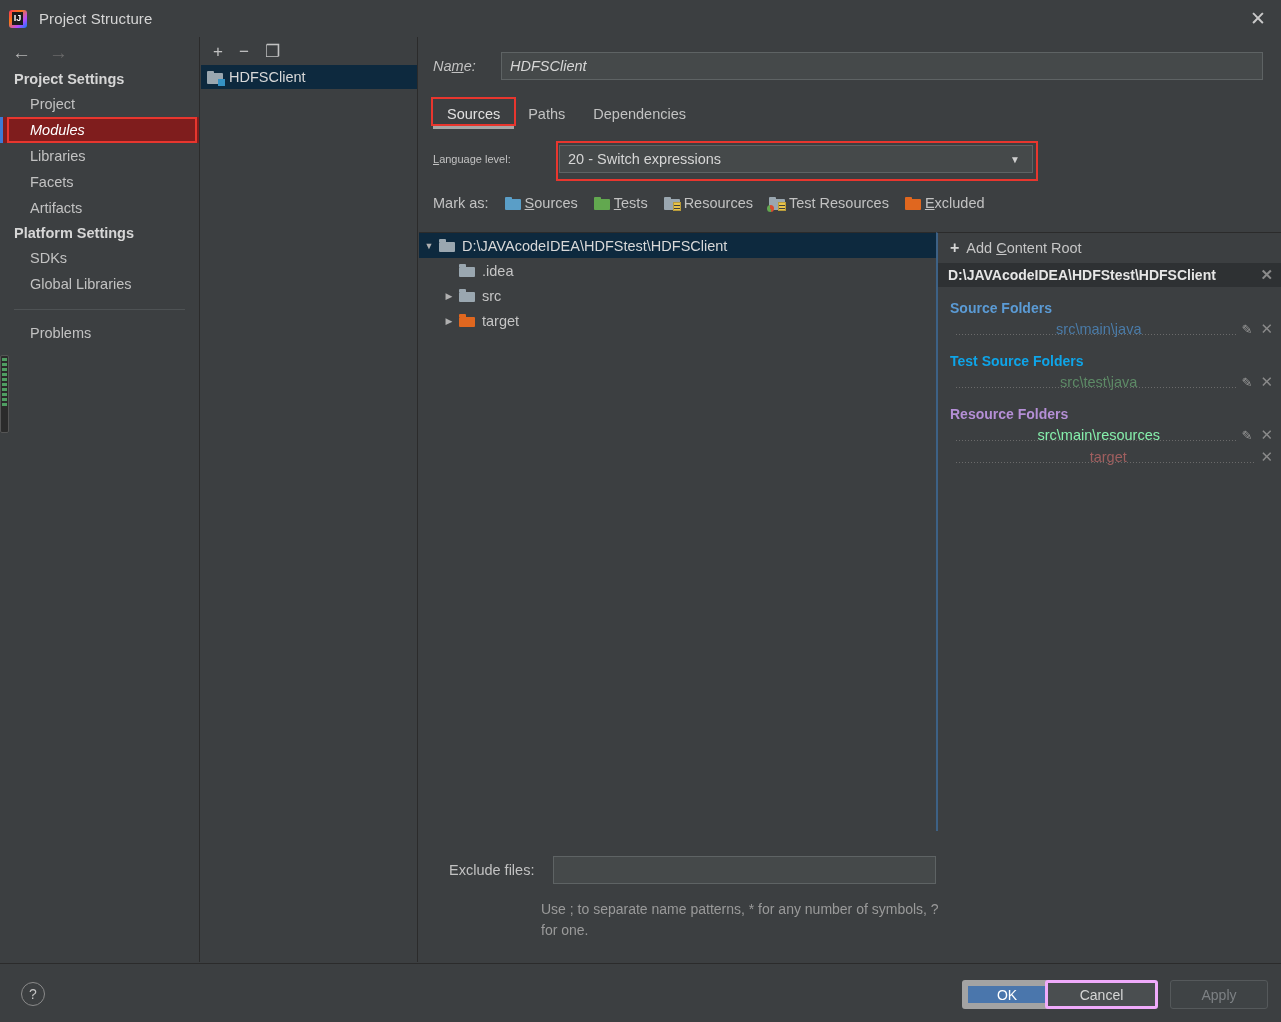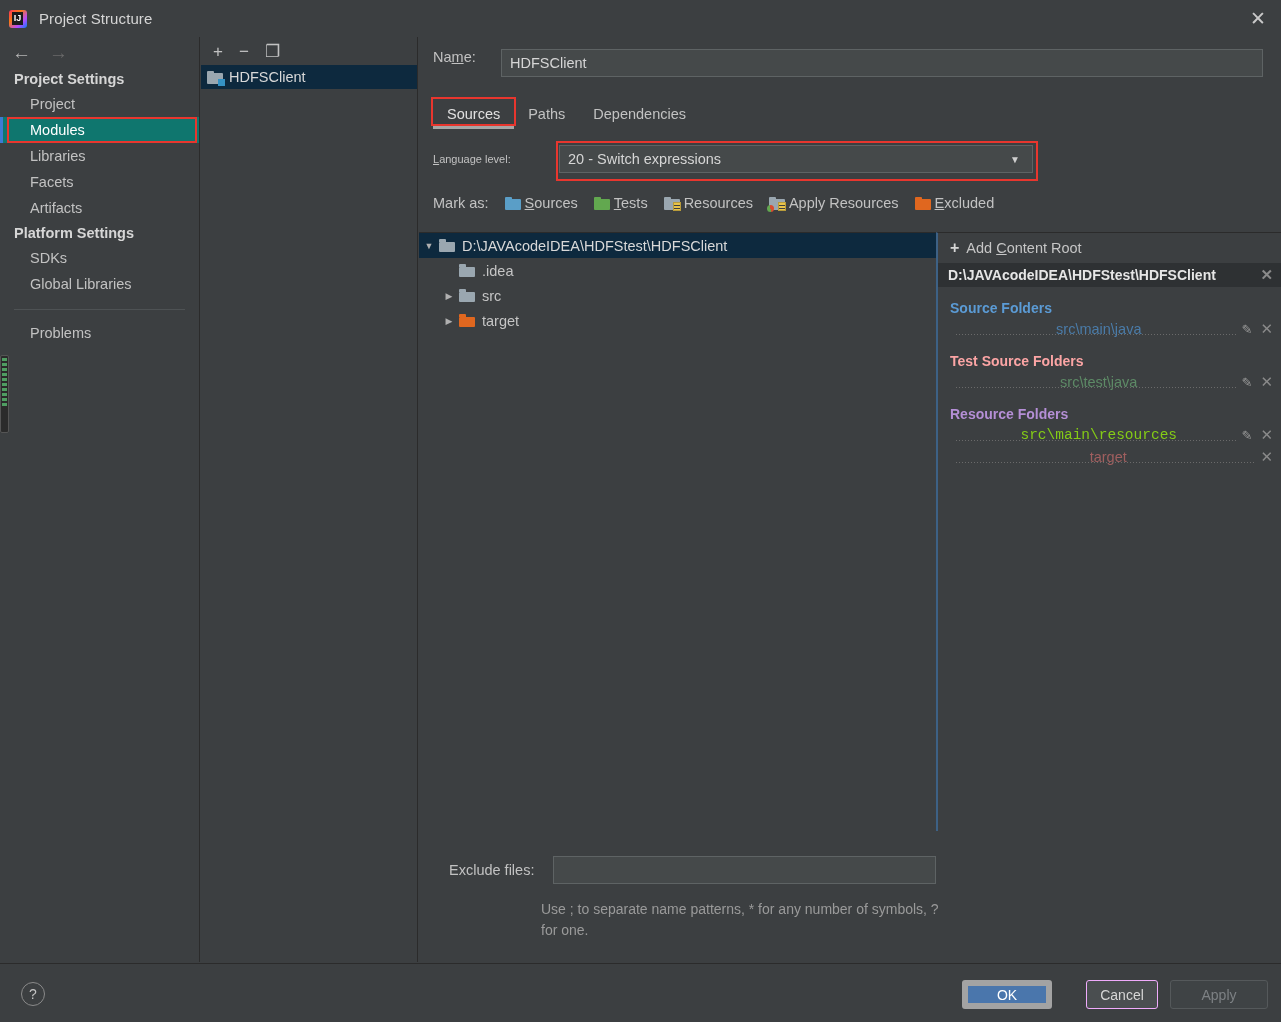--- a/index.html
+++ b/index.html
@@ -33,22 +33,23 @@
     background: #3c3f41; border-right: 1px solid #2b2b2b;
   }
   .nav-arrows { height: 30px; display: flex; align-items: center; padding-left: 12px; gap: 18px; }
   .nav-arrows .arrow { font-size: 19px; color: #b6b6b6; line-height: 1; }
   .nav-arrows .arrow.disabled { color: #6a6a6a; }
   .side-group { font-size: 14.5px; font-weight: bold; color: #d6d6d6; padding: 4px 0 4px 14px; }
   .side-item {
     font-size: 14.5px; color: #c2c2c2; padding: 5px 0 5px 30px; position: relative;
   }
   .side-item.selected {
-    background: #0f766e; color: #ffffff;
+    background: #7f1d1d; color: #ffffff;
     box-shadow: inset 3px 0 0 0 #3c7bd4;
+    font-style: italic;
   }
   .side-item.selected::after {
     content: ""; position: absolute; left: 7px; top: 0px; right: 2px; bottom: 0px;
     border: 2px solid #e8362e; pointer-events: none;
   }
   .side-sep { height: 1px; background: #4e5254; margin: 12px 14px 10px 14px; }
   .left-marker {
     position: absolute; left: 0px; top: 318px; width: 9px; height: 78px;
     background: #2b2b2b; border: 1px solid #555; border-radius: 2px;
   }
@@ -77,21 +78,21 @@
   .folder .badge { position: absolute; right: -2px; bottom: -2px; width: 7px; height: 7px; background: #3592c4; }
   .folder .lines { position: absolute; right: -1px; bottom: -1px; width: 8px; height: 9px;
     background: repeating-linear-gradient(to bottom,#e8c34a 0 1.5px,#3c3f41 1.5px 3px); border:1px solid #b89b3a;}
   .folder .dot { position: absolute; left: -2px; bottom: -2px; width: 7px; height: 7px; border-radius: 50%;
     background: conic-gradient(#d84c2e 0 50%, #62a84f 50% 100%); }
 
   
   .main {
     position: absolute; left: 419px; top: 37px; width: 862px; height: 925px; background: #3c3f41;
   }
-  .name-row { display: flex; align-items: flex-start; height: 34px; margin: 12px 18px 0 14px; }
+  .name-row { display: flex; align-items: center; height: 34px; margin: 12px 18px 0 14px; font-style: italic; }
   .name-label { font-size: 14.5px; color: #c2c2c2; width: 68px; }
   .name-input {
     flex: 1; height: 28px; background: #45494a; border: 1px solid #5e6364; color: #d6d6d6;
     font-size: 14.5px; padding: 0 8px; display: flex; align-items: center;
   }
   .u { text-decoration: underline; }
 
   .tabs { display: flex; align-items: flex-end; margin: 14px 0 0 14px; position: relative; height: 32px; }
   .tab-item { font-size: 14.5px; color: #c2c2c2; padding: 4px 14px 7px 14px; position: relative; }
   .tab-item.active { color: #e0e0e0; }
@@ -143,26 +144,26 @@
   .grp-title { font-size: 14px; font-weight: bold; margin: 13px 0 2px 12px; }
   .grp-row { display: flex; align-items: center; padding: 0 8px 0 18px; font-size: 14.5px; height: 22px; }
   .grp-row .path { position: relative; flex: 1; text-align: center; }
   .grp-row .path .dots {
     position: absolute; left: 0; right: 4px; bottom: 2px; height: 1px;
     background: repeating-linear-gradient(to right,#6a6a6a 0 1px,transparent 1px 3px);
   }
   .grp-row .pencil { color: #9a9a9a; font-size: 13px; margin-right: 8px; }
   .grp-row .x { color: #8a8a8a; font-size: 15px; }
   .c-source { color: #5b9bd5; }
-  .c-test   { color: #fca5a5; }
+  .c-test   { color: #0ea5e9; }
   .c-res    { color: #b58fd6; }
   .c-excl   { color: #e06c6c; }
   .p-source { color: #4a7ba8; }
   .p-test   { color: #5d8a66; }
-  .p-res    { color: #84cc16; font-family: Liberation Mono, monospace; }
+  .p-res    { color: #86efac; }
   .p-excl   { color: #a05f5f; }
 
   .exclude-row { position: absolute; left: 0; bottom: 78px; width: 517px; display: flex; align-items: center; padding-left: 30px; }
   .exclude-label { font-size: 14.5px; color: #c2c2c2; width: 108px; }
   .exclude-input { width: 396px; height: 28px; background: #45494a; border: 1px solid #5e6364; }
   .exclude-hint {
     position: absolute; left: 122px; bottom: 22px; width: 400px;
     font-size: 14px; color: #9a9a9a; line-height: 1.45;
   }
 
@@ -174,21 +175,21 @@
   .help-btn {
     position: absolute; left: 21px; top: 18px; width: 24px; height: 24px; border-radius: 50%;
     border: 1px solid #8a8a8a; color: #c4c4c4; font-size: 14px;
     display: flex; align-items: center; justify-content: center;
   }
   .btn {
     position: absolute; top: 16px; height: 29px; border-radius: 3px;
     display: flex; align-items: center; justify-content: center; font-size: 14px;
   }
   .btn-ok     { right: 229px; width: 90px; background: #4a76ac; border: 6px solid #a3a3a3; color: #ffffff; }
-  .btn-cancel { right: 123px; width: 72px; background: #4a4e50; border: 1px solid #f0abfc; color: #d6d6d6; }
+  .btn-cancel { right: 123px; width: 113px; background: #4a4e50; border: 3px solid #f0abfc; color: #d6d6d6; }
   .btn-apply  { right: 13px;  width: 98px; background: #3f4345; border: 1px solid #55595b; color: #7d8184; }
 </style>
 </head>
 <body>
 
 <div class="dialog">
 
   <div class="titlebar">
     <div class="app-icon">
       <div class="glyph">IJ</div>
@@ -294,21 +295,21 @@
           </span>
         <span>Resources</span>
       </span>
       <span class="mk">
         <span class="folder f-gray">
             <span class="tab"></span>
             <span class="body"></span>
             <span class="lines"></span>
             <span class="dot"></span>
           </span>
-        <span>Apply Resources</span>
+        <span>Test Resources</span>
       </span>
       <span class="mk">
         <span class="folder f-orange">
             <span class="tab"></span>
             <span class="body"></span>
           </span>
         <span><span class="u">E</span>xcluded</span>
       </span>
     </div>
 

